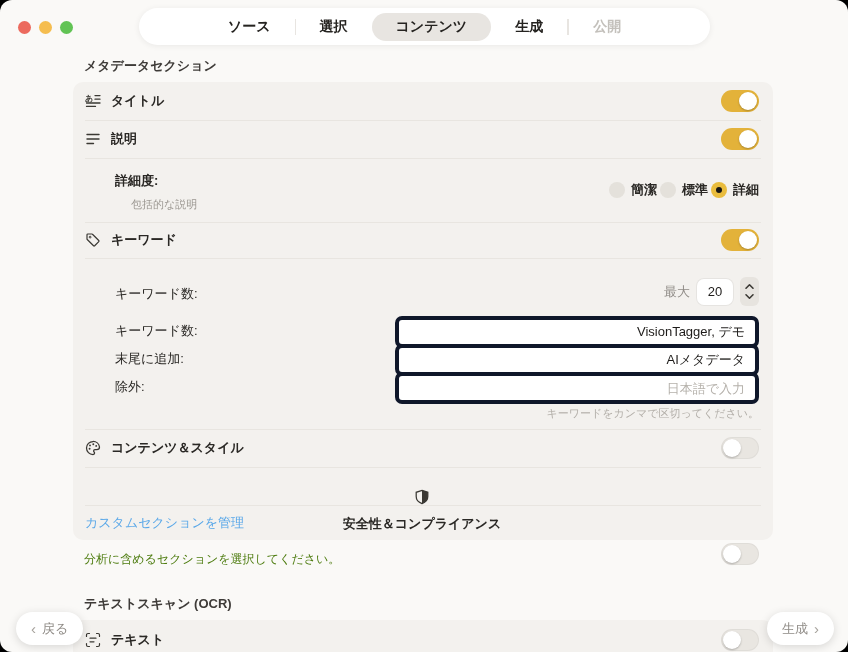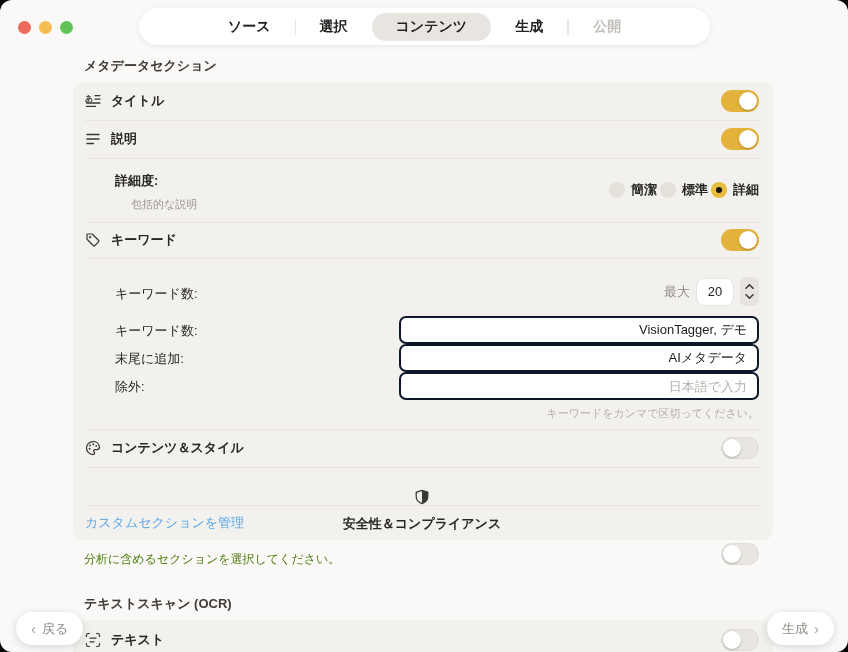--- a/index.html
+++ b/index.html
@@ -58,21 +58,21 @@
   .radio-lbl{font-size:13px;font-weight:600;color:#2A2825;}
 
   
   .kw-label{position:absolute;left:42px;font-size:13px;font-weight:500;color:#2A2825;text-align:right;}
   .kw-count-ctrls{position:absolute;right:14px;display:flex;align-items:center;gap:7px;}
   .max-lbl{font-size:13px;color:#8F8B86;}
   .num-box{width:36px;height:26px;background:#fff;border-radius:7px;display:flex;align-items:center;
            justify-content:center;font-size:13px;color:#1E1C1A;box-shadow:0 0 0 1px rgba(0,0,0,.05);}
   .stepper{width:19px;height:29px;background:#E7E4DF;border-radius:6px;display:flex;flex-direction:column;
            align-items:center;justify-content:center;gap:3px;cursor:pointer;}
-  .txt-input{position:absolute;right:14px;width:336px;height:24px;background:#fff;border:2px solid #0f172a;
+  .txt-input{position:absolute;right:14px;width:336px;height:24px;background:#fff;border:4px solid #0f172a;
              border-radius:7px;text-align:right;padding:0 10px;font-size:13px;color:#1E1C1A;outline:none;
              font-family:"Liberation Sans","DejaVu Sans",sans-serif;}
   .txt-input::placeholder{color:#B5B1AB;}
   .kw-hint{position:absolute;right:14px;font-size:11px;color:#B3AFA9;}
 
   .link{font-size:13px;font-weight:500;color:#58A7E8;cursor:pointer;}
 
   
   .navbtn{position:absolute;top:612px;height:33px;background:#fff;border-radius:17px;z-index:50;
           display:flex;align-items:center;gap:6px;padding:0 15px;font-size:13px;font-weight:500;

